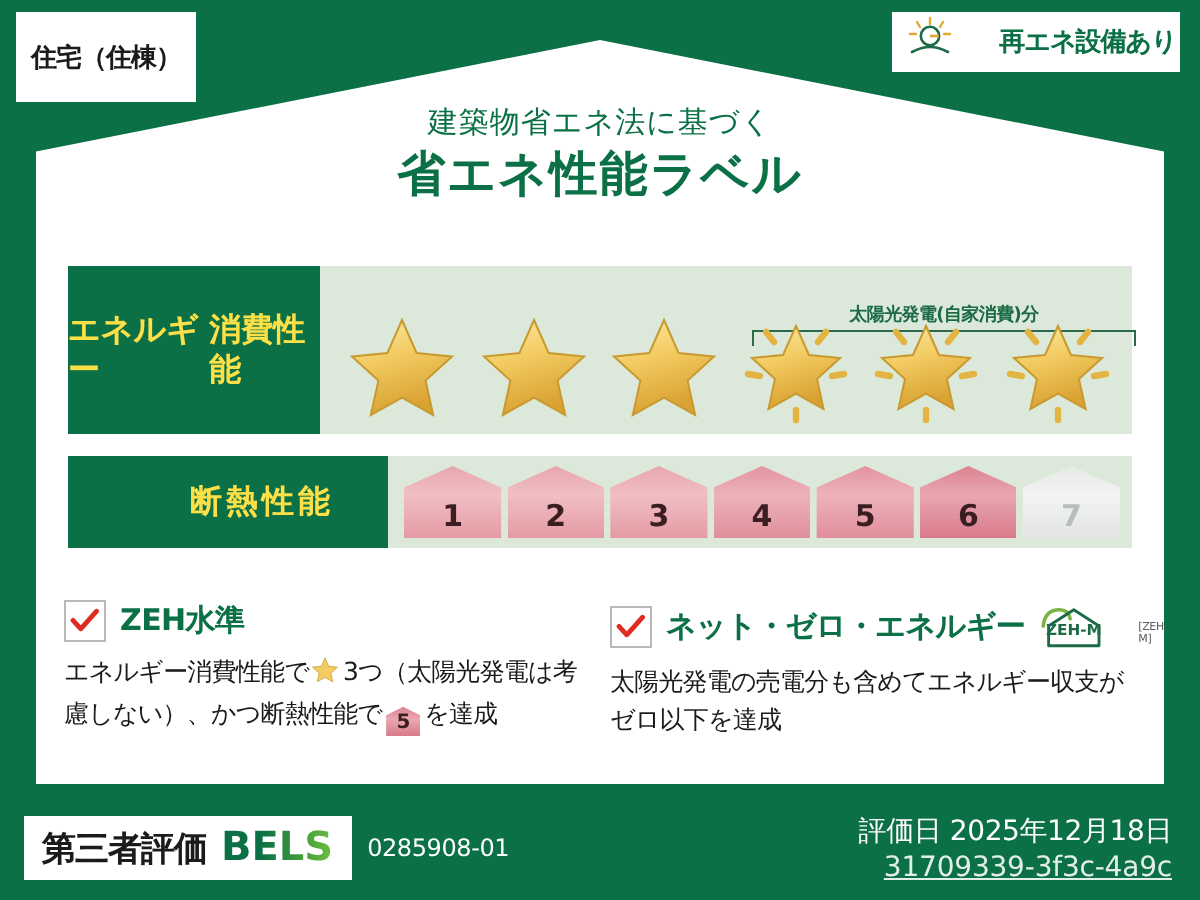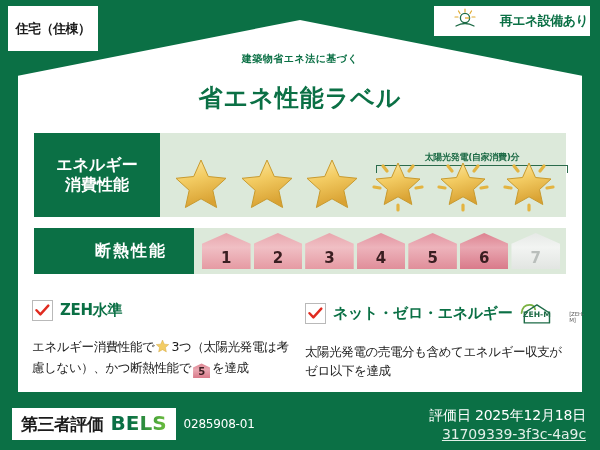--- a/index.html
+++ b/index.html
@@ -31,21 +31,21 @@
     width: 90px; height: 45px;
     font-size: 13px;
     font-weight: bold;
     color: #1b1b1b;
     letter-spacing: -0.5px;
   }
   #tag-renewable {
     right: 10px; top: 6px;
     width: 140px; height: 30px;
     gap: 22px;
-    padding-left: 16px;
+    padding-left: 4px;
     text-align: center;
   }
   #tag-renewable .rtext {
     font-size: 13px;
     font-weight: bold;
     color: #0b7045;
     letter-spacing: -0.5px;
   }
 
   
@@ -59,25 +59,25 @@
     clip-path: polygon(0% 15.0%, 50% 0%, 100% 15.0%, 100% 100%, 0% 100%);
   }
 
   #title-block {
     position: absolute;
     left: 0; right: 0;
     top: 52px;
     text-align: center;
   }
   #title-sub {
-    font-size: 10px;
-    font-weight: bold;
+    font-size: 15px;
+    font-weight: normal;
     color: #0b7045;
     letter-spacing: 0.5px;
-    margin-bottom: 16px;
+    margin-bottom: 0;
   }
   #title-main {
     font-size: 24px;
     font-weight: bold;
     color: #0b7045;
     letter-spacing: 1px;
   }
 
   
   .rating-row {
@@ -87,25 +87,25 @@
     display: flex;
     align-items: stretch;
     background: #dce9da;
   }
   #row-energy { top: 133px; height: 84px; }
   #row-insul  { top: 228px; height: 46px; }
 
   .row-label {
     width: 126px;
     background: #0b7045;
-    color: #ffffff;
+    color: #fde047;
     font-size: 16px;
     font-weight: bold;
     display: flex;
-    flex-direction: column;
+    flex-direction: row;
     align-items: center;
     justify-content: center;
     line-height: 1.22;
     letter-spacing: 0px;
     flex: none;
   }
   #row-insul .row-label { font-size: 16px; letter-spacing: 2px; padding-left: 34px; }
 
   .row-body {
     position: relative;
@@ -186,21 +186,21 @@
     position: absolute;
     top: 300px;
   }
   #criteria-left  { left: 32px;  width: 258px; }
   #criteria-right { left: 305px; width: 268px; }
 
   .crit-head {
     display: flex;
     align-items: center;
     gap: 7px;
-    margin-bottom: 16px;
+    margin-bottom: 5px;
   }
   .checkbox {
     width: 19px; height: 19px;
     border: 1px solid #b9b9b9;
     background: #fff;
     display: flex;
     align-items: center;
     justify-content: center;
     flex: none;
   }

